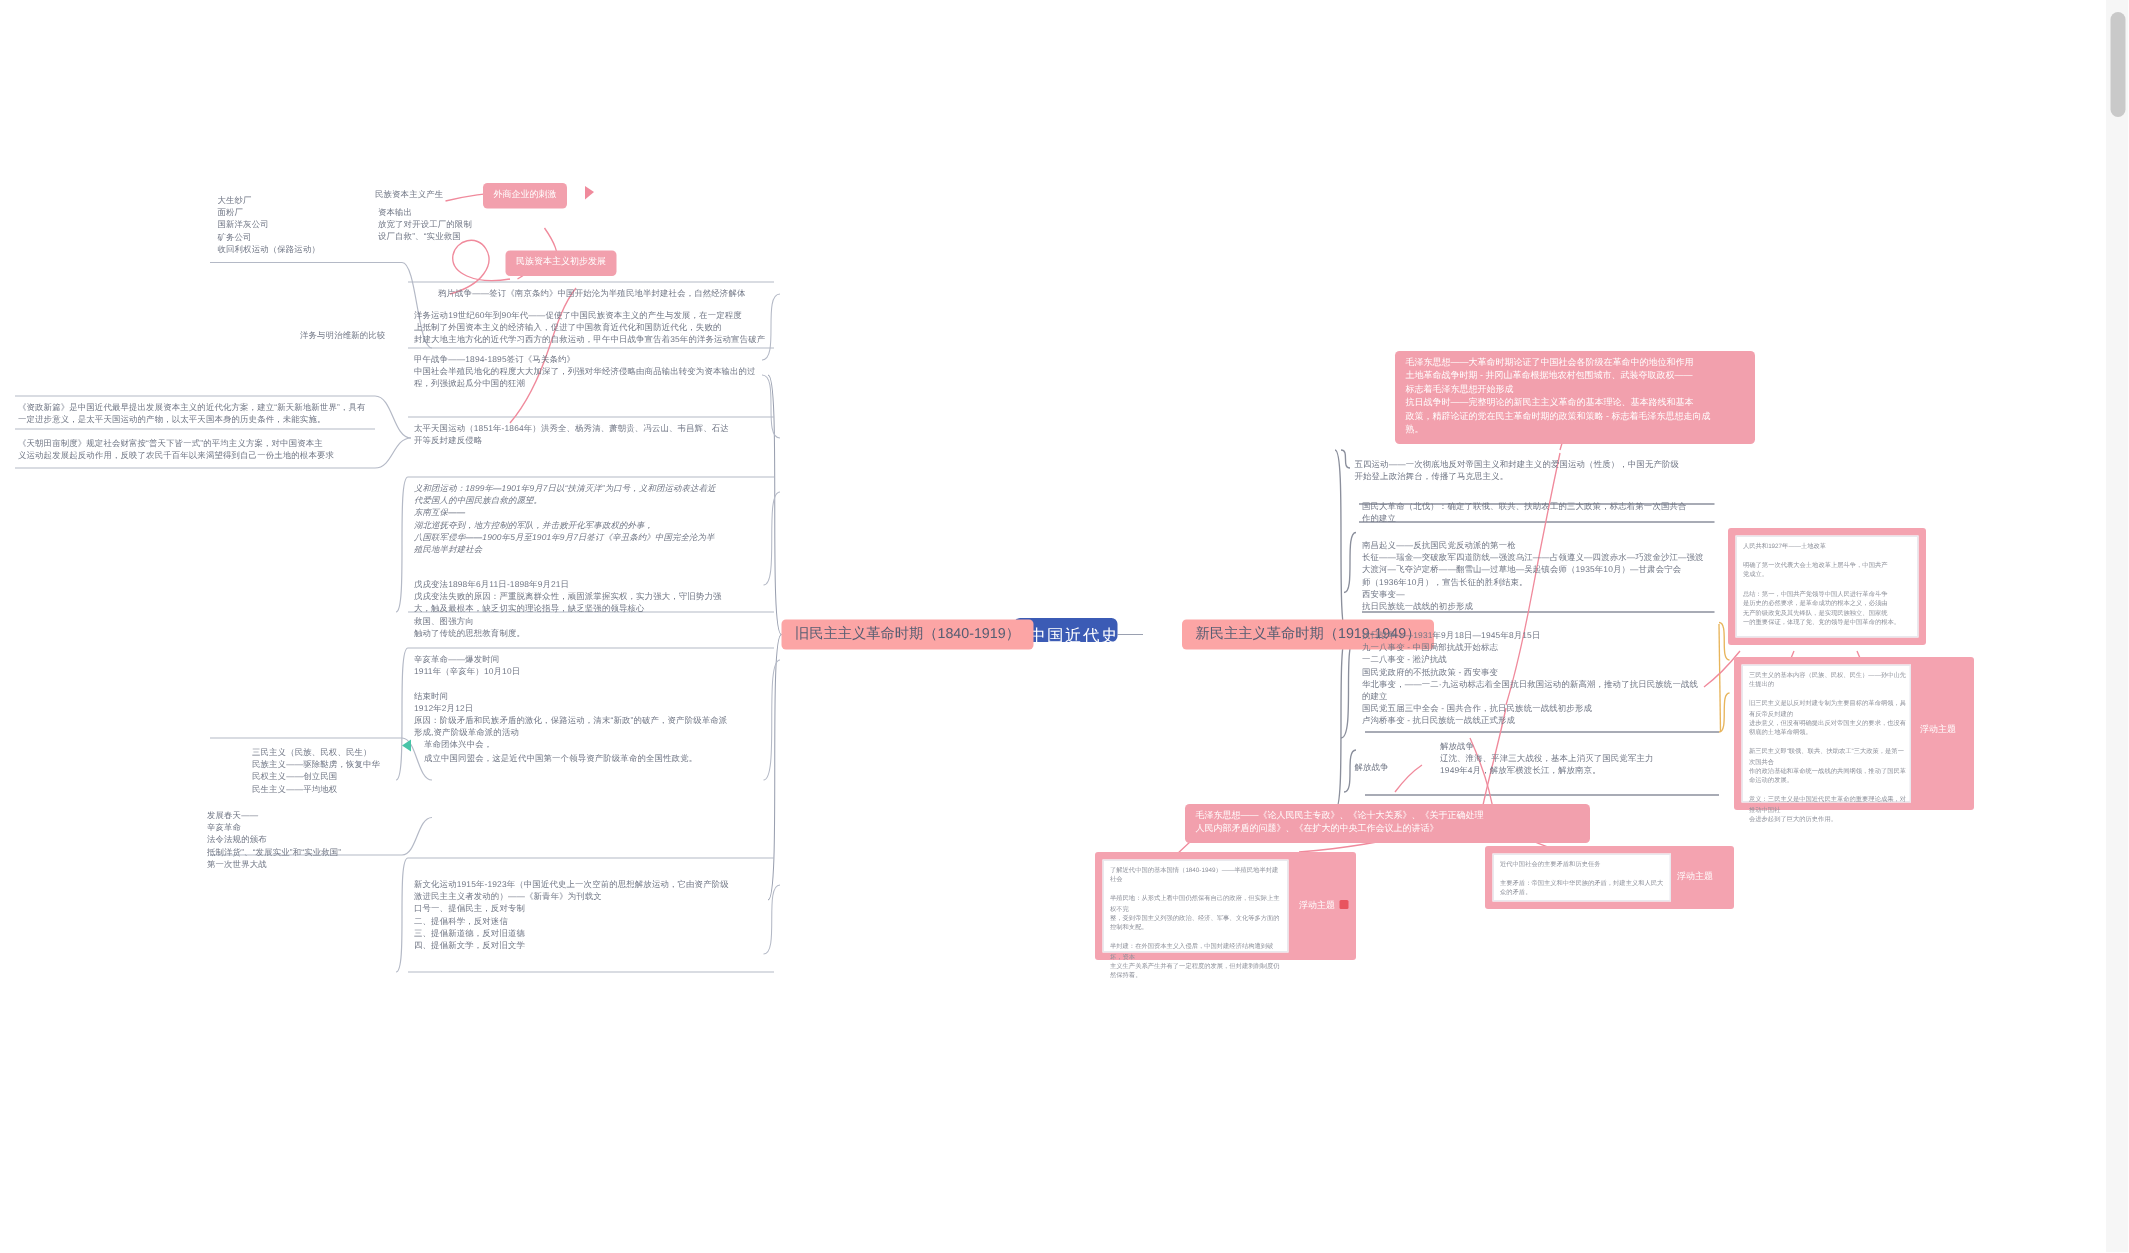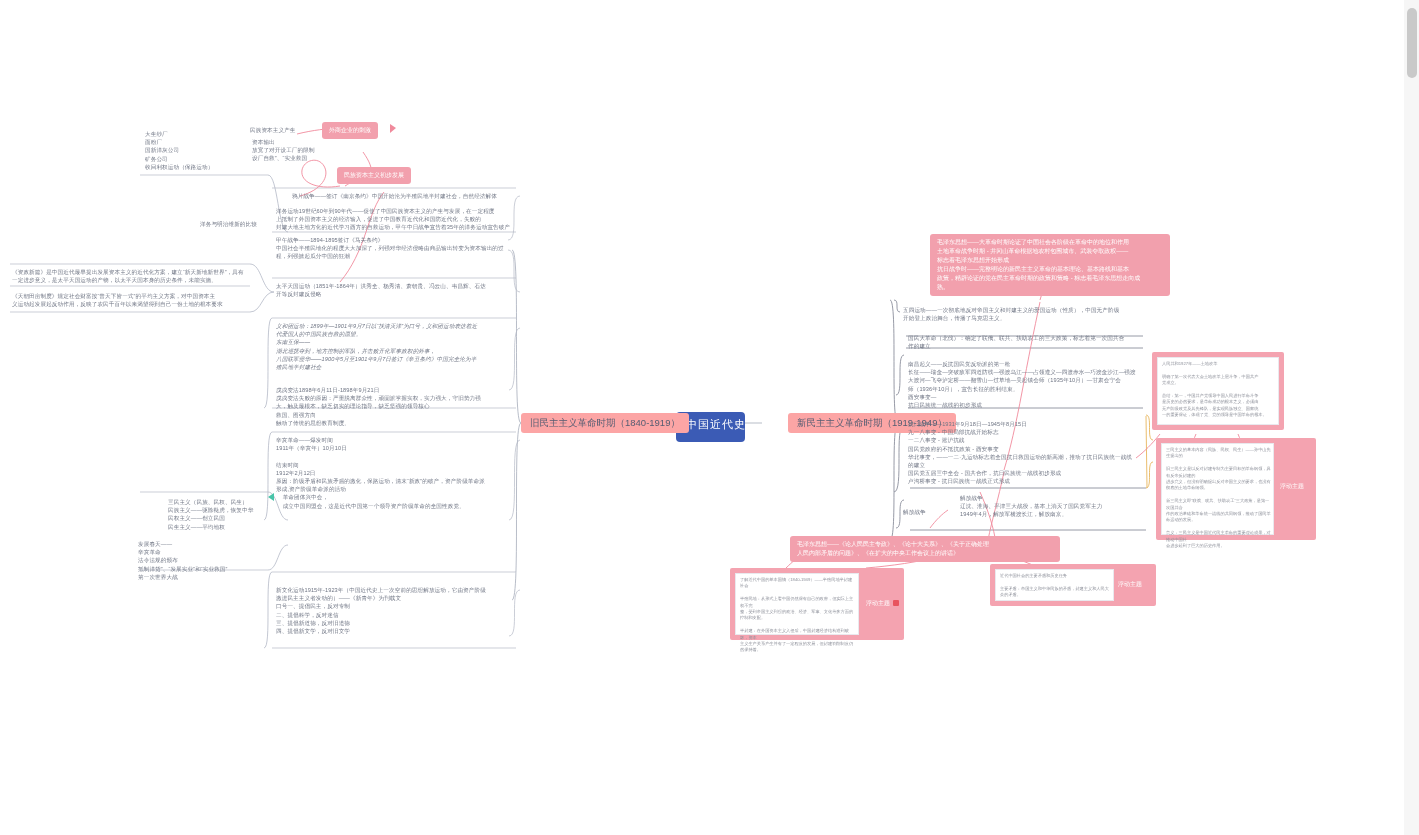--- a/index.html
+++ b/index.html
@@ -158,21 +158,21 @@
       <path d="M980,492 C988,510 994,528 996,544"></path>
       <path d="M930,528 C936,520 942,514 948,510"></path>
     </g>
 
     <g fill="#f08a9c">
       <polygon points="396,128 390,124 390,133"></polygon>
       <polygon points="1044,238 1040,245 1048,245"></polygon>
     </g>
   </svg>
 
-  <div class="node-center" style="left:676px; top:412px; width:69px; height:30px;">中国近代史</div>
+  <div class="node-center" style="left:676px; top:412px; width:69px; height:16px;">中国近代史</div>
 
   <div class="node-main" style="left:521px; top:413px;">旧民主主义革命时期（1840-1919）</div>
 
   <div class="node-main" style="left:788px; top:413px;">新民主主义革命时期（1919-1949）</div>
 
   <div class="txt" style="left:145px; top:130px; width:125px;">大生纱厂
 面粉厂
 国新洋灰公司
 矿务公司
 收回利权运动（保路运动）</div>

